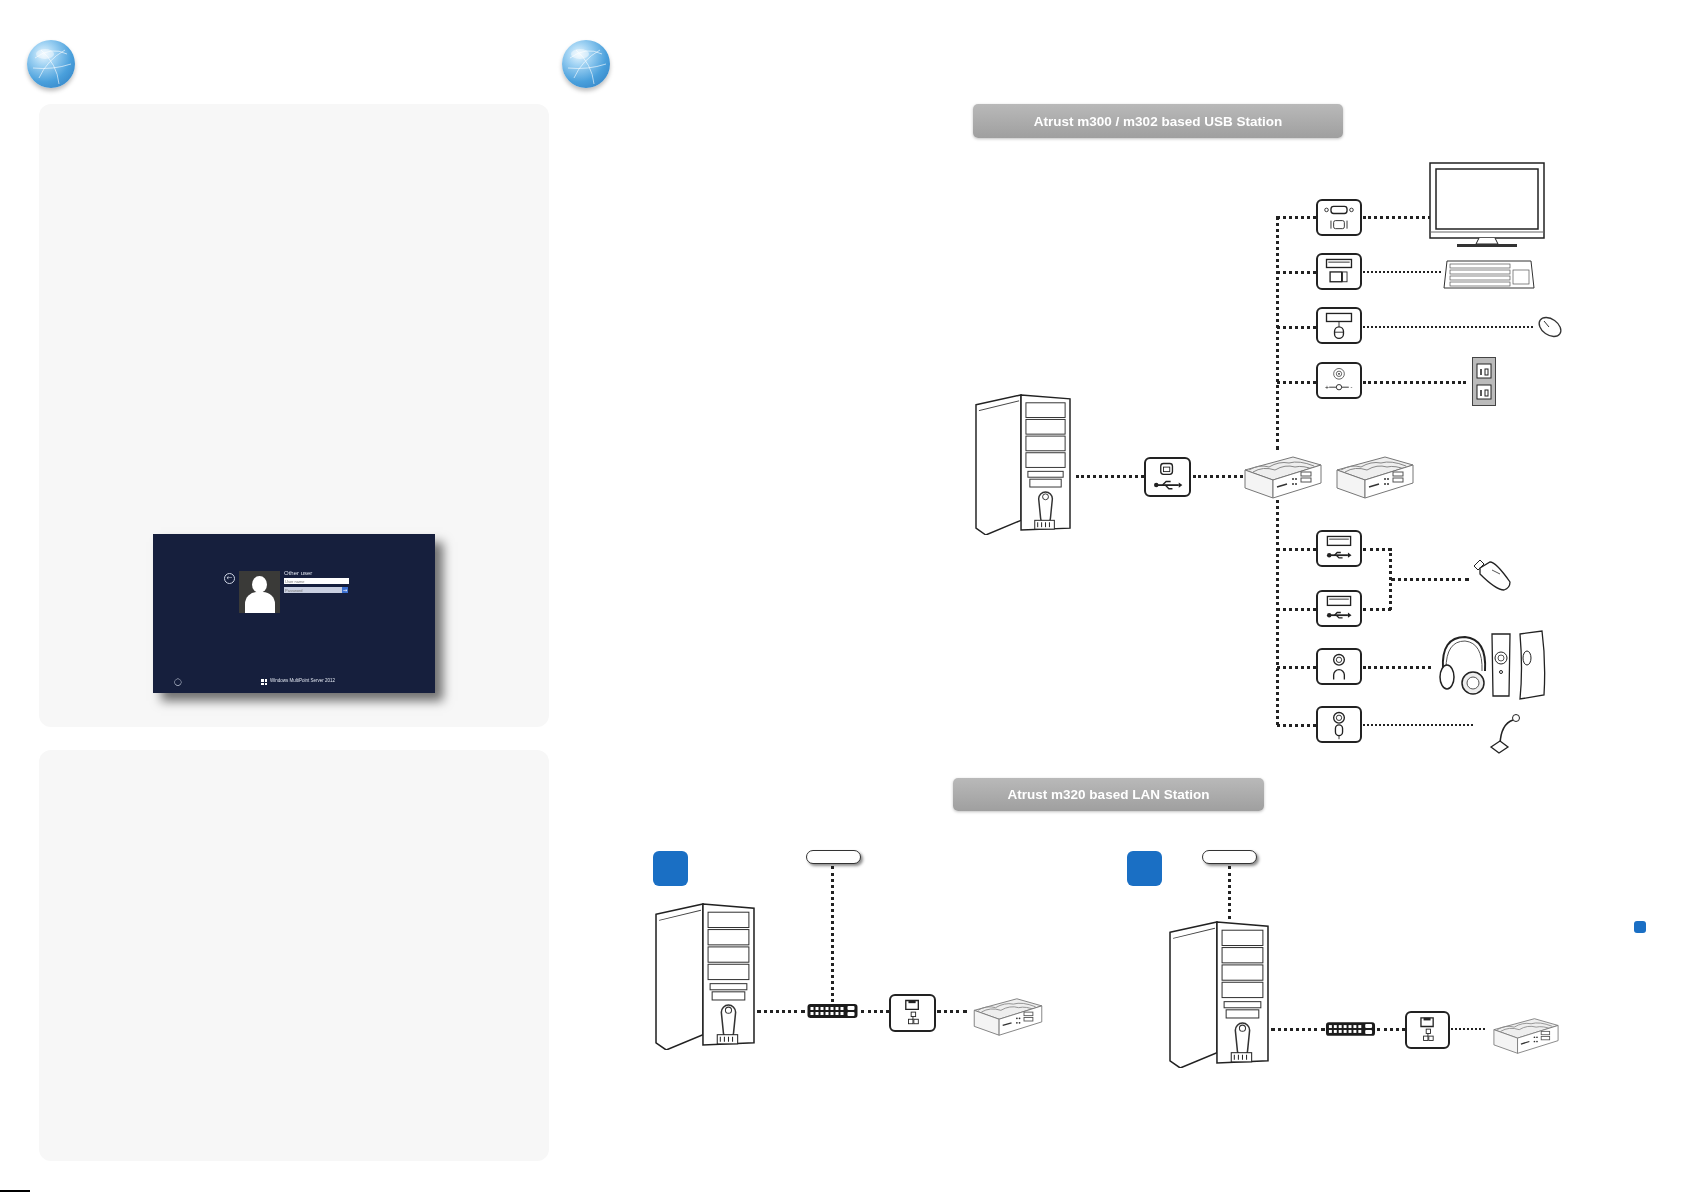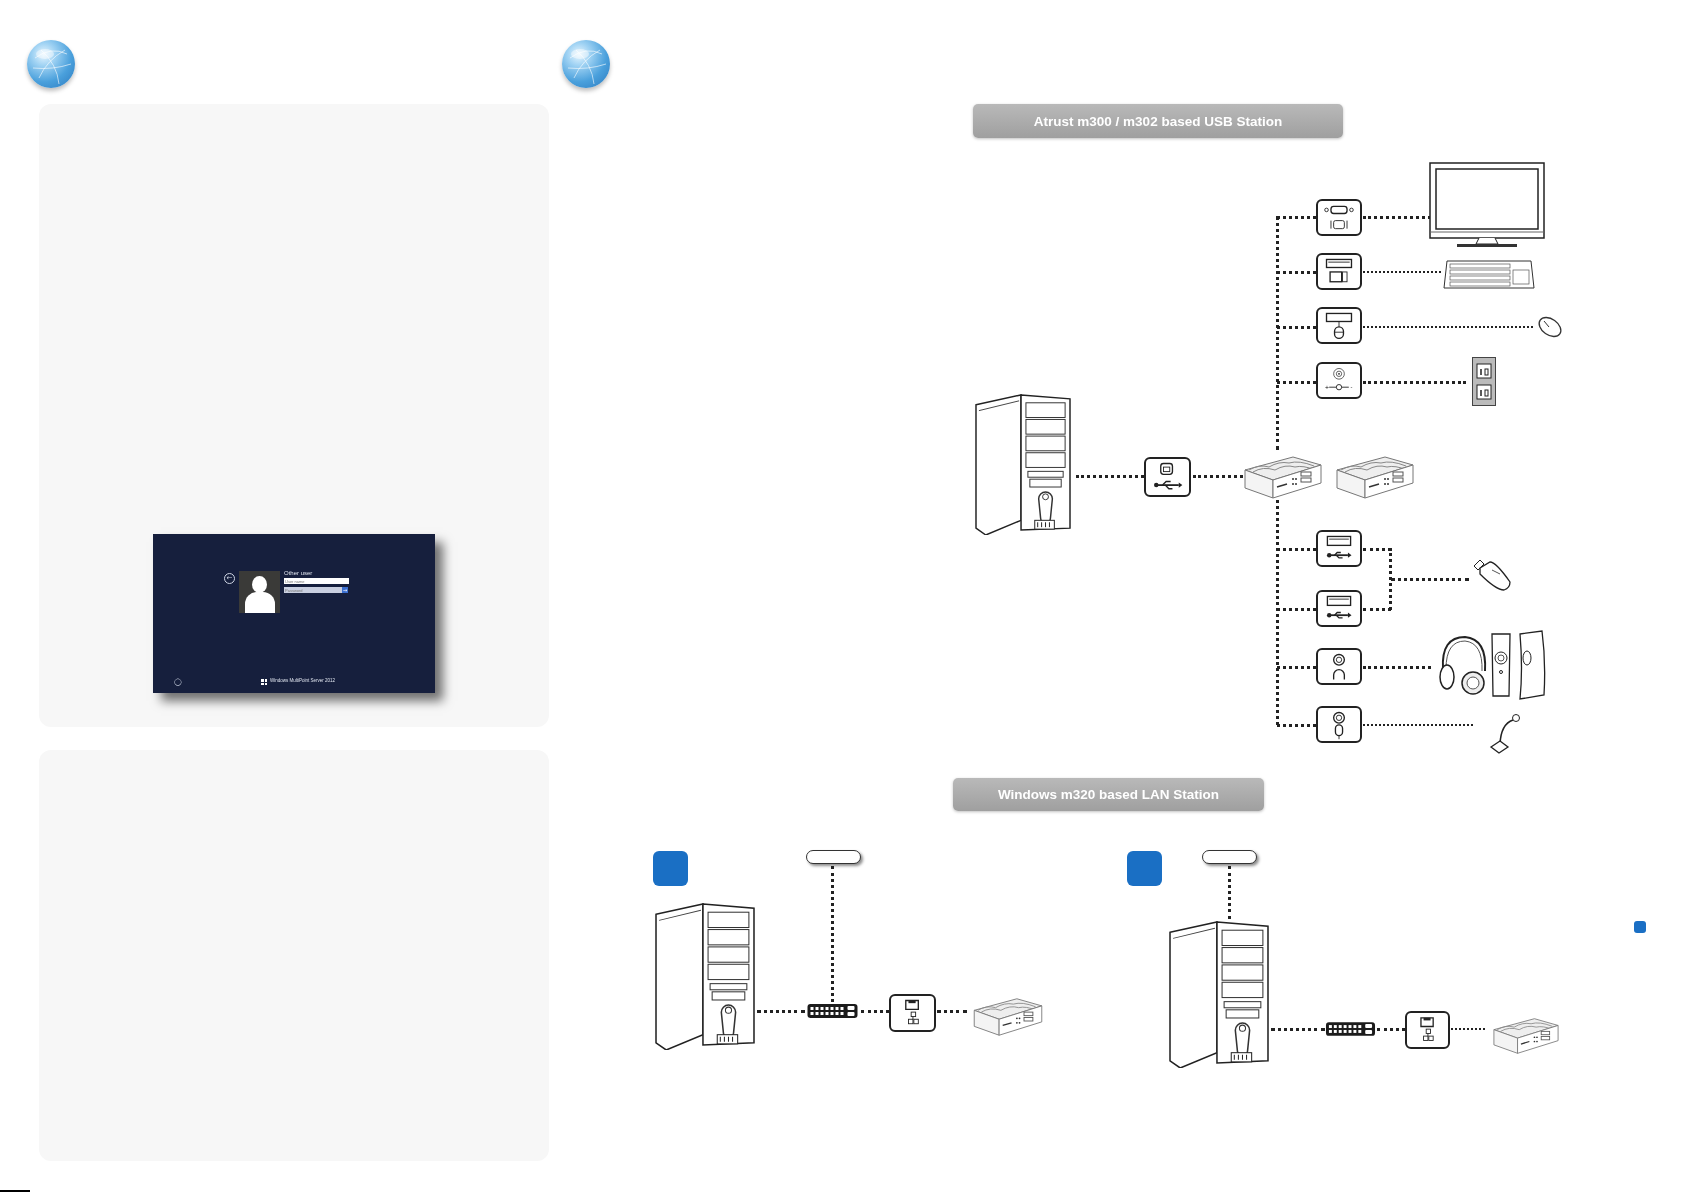--- a/index.html
+++ b/index.html
@@ -305,21 +305,21 @@
   <circle cx="11" cy="42" r="1.5" fill="none" stroke="#222"></circle>
   <path d="M30,4 l22,-3 q4,30 2,64 l-24,4 q3,-30 0,-65 z" fill="#fff" stroke="#222" stroke-width="1.3"></path>
   <ellipse cx="37" cy="28" rx="4" ry="7" fill="none" stroke="#222"></ellipse>
 </svg>
 <svg class="abs ill" style="left:1487px;top:713px;width:35px;height:42px;" viewBox="0 0 35 42">
   <circle cx="29" cy="5" r="3.5" fill="#fff" stroke="#222"></circle>
   <path d="M26,7 q-12,4 -13,24" fill="none" stroke="#222" stroke-width="1.5"></path>
   <path d="M4,34 l9,-6 l8,6 l-9,6 z" fill="#fff" stroke="#222" stroke-width="1.3"></path>
 </svg>
 
-<div class="abs banner" style="left:953px;top:778px;width:311px;height:33px;">Windows m320 based LAN Station</div>
+<div class="abs banner" style="left:953px;top:778px;width:311px;height:33px;">Atrust m320 based LAN Station</div>
 
 <div class="abs bluesq" style="left:653px;top:851px;width:35px;height:35px;"></div>
 <div class="abs pill" style="left:806px;top:850px;width:55px;height:14px;"></div>
 <div class="abs dot-v" style="left:831px;top:866px;height:136px;"></div>
 <svg class="abs ill" style="left:653px;top:902px;width:104px;height:148px;">
     <use href="#tower"></use>
   </svg>
 <div class="abs dot-h" style="left:757px;top:1010px;width:48px;"></div>
 <svg class="abs ill" style="left:806px;top:1003px;width:53px;height:16px;">
     <use href="#switch"></use>

